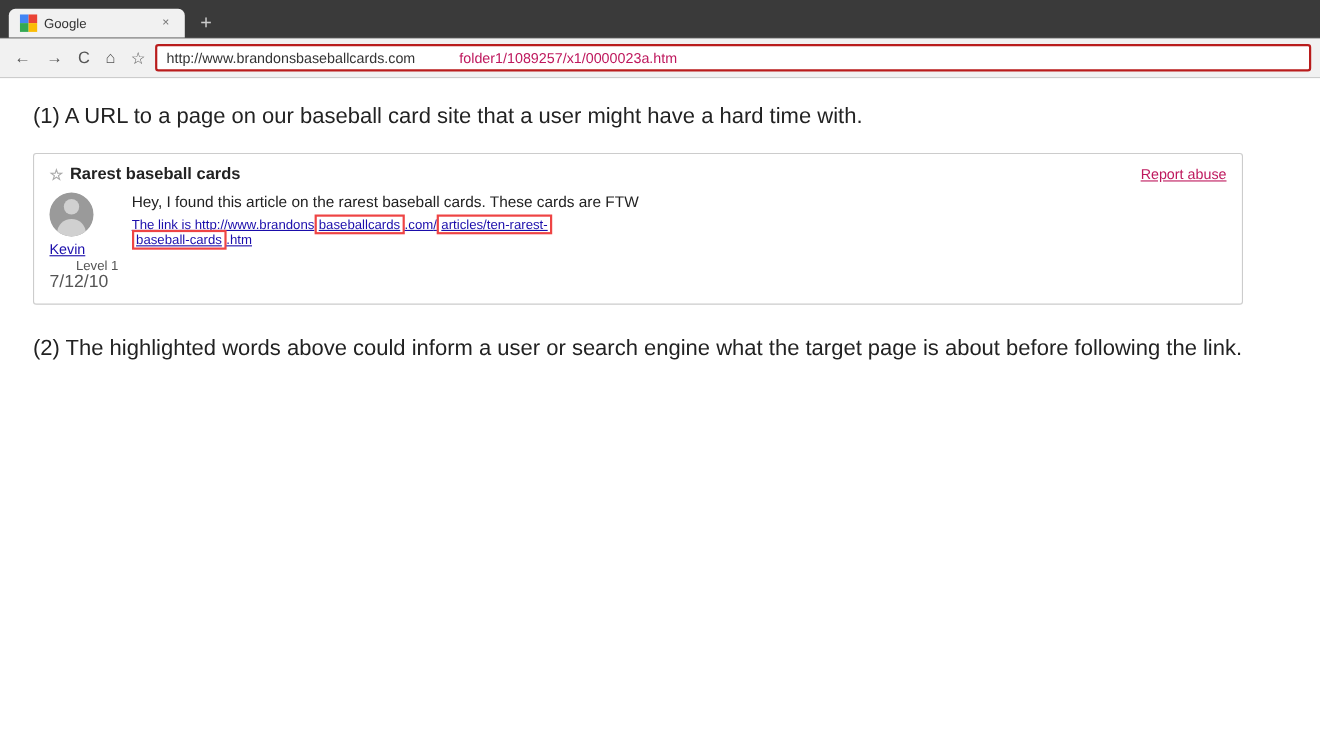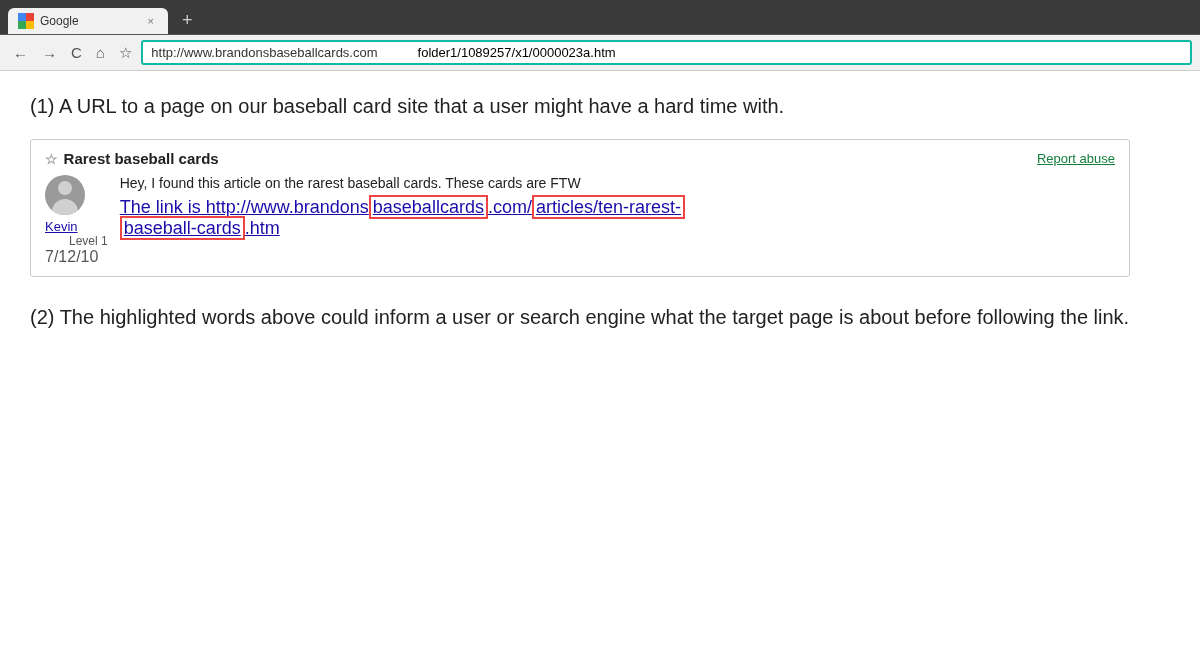--- a/index.html
+++ b/index.html
@@ -80,33 +80,33 @@
       border-radius: 3px;
       display: flex;
       align-items: center;
     }
 
     .url-bar-container {
       flex: 1;
       display: flex;
       align-items: center;
       background: #fff;
-      border: 2px solid #14b8a6;
+      border: 2px solid #b91c1c;
       border-radius: 3px;
       padding: 3px 8px;
       font-size: 13px;
       color: #333;
       gap: 4px;
     }
 
     .url-base {
       color: #333;
     }
     .url-highlight {
-      color: #000000;
+      color: #be185d;
       background: transparent;
       padding-left: 36px;
     }
 
     
     .main-content {
       padding: 20px 30px;
       max-width: 1160px;
     }
 
@@ -141,21 +141,21 @@
       font-size: 15px;
       color: #222;
     }
 
     .star-icon {
       color: #aaa;
       font-size: 14px;
     }
 
     .report-abuse {
-      color: #15803d;
+      color: #be185d;
       font-size: 13px;
       text-decoration: underline;
       cursor: pointer;
     }
 
     .result-body {
       display: flex;
       gap: 12px;
     }
 
@@ -232,21 +232,21 @@
       flex: 1;
     }
 
     .result-first-line {
       font-size: 14px;
       color: #222;
       margin-bottom: 6px;
     }
 
     .result-link-line {
-      font-size: 18px;
+      font-size: 12px;
     }
 
     .link-text {
       color: #1a0dab;
       text-decoration: underline;
       cursor: pointer;
     }
 
     .highlighted-box {
       border: 2px solid #e44;

